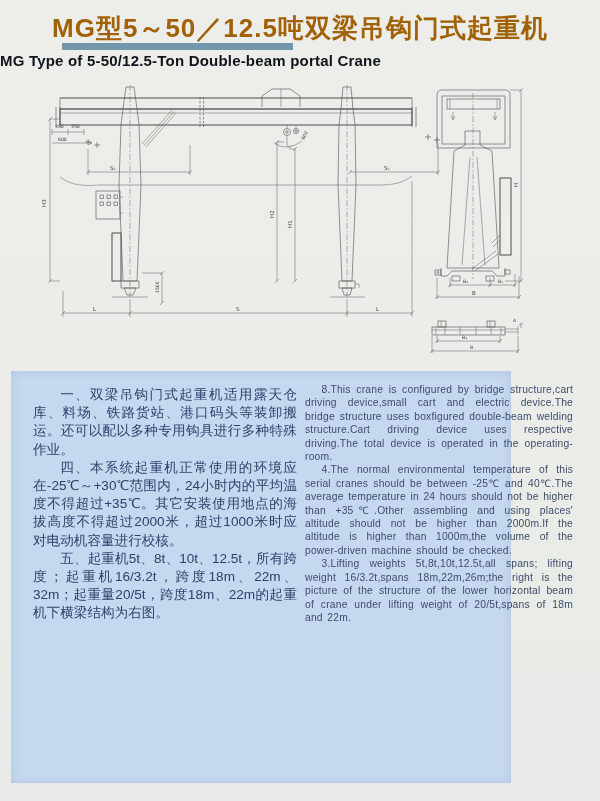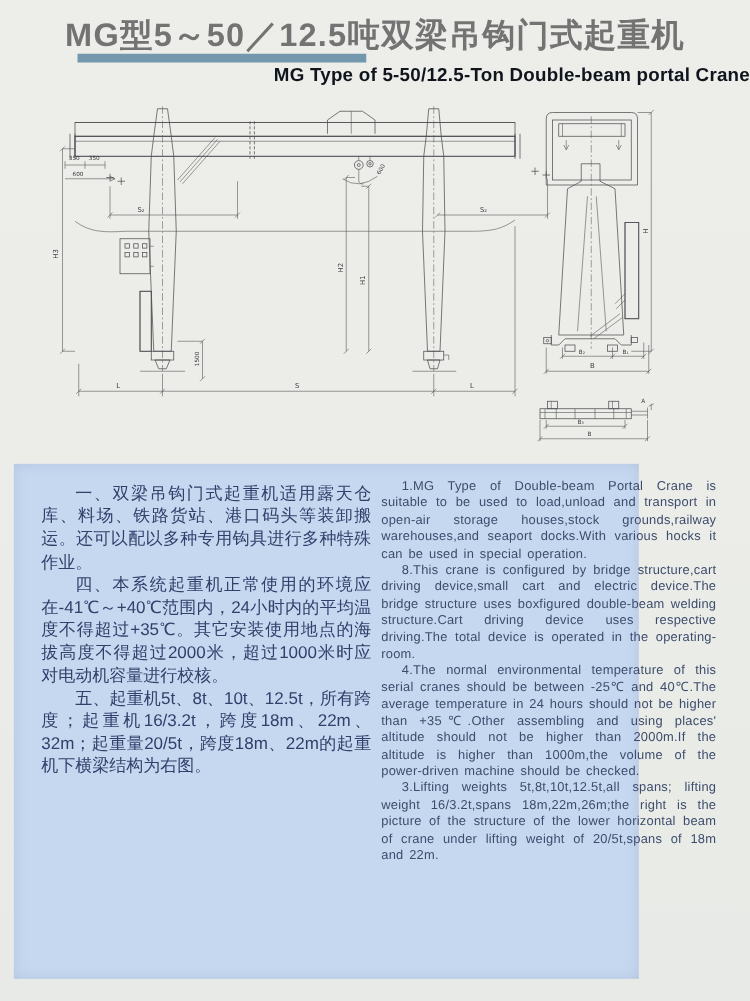--- a/index.html
+++ b/index.html
@@ -3,27 +3,27 @@
 <meta charset="utf-8">
 <style>
   html,body{margin:0;padding:0;}
   body{
     width:600px;height:801px;position:relative;overflow:hidden;
     background:linear-gradient(180deg,#edeee9 0%,#ecede8 45%,#e7eae6 100%);
     font-family:"Liberation Sans",sans-serif;
   }
   .page-title{
     position:absolute;top:11px;left:0;width:600px;text-align:center;
-    font-size:26px;font-weight:bold;color:#737373;letter-spacing:1px;white-space:nowrap;
+    font-size:26px;font-weight:bold;color:#a16207;letter-spacing:1px;white-space:nowrap;
   }
   .accent-bar{
     position:absolute;left:62px;top:43px;width:231px;height:7px;background:#7397ad;
   }
   .page-subtitle{
-    position:absolute;top:52px;left:0;width:600px;text-align:right;
+    position:absolute;top:52px;left:0;width:600px;text-align:left;
     font-size:15px;font-weight:bold;color:#10141d;letter-spacing:.2px;white-space:nowrap;
   }
   .drawing{position:absolute;left:0;top:85px;}
   .drawing path,.drawing rect,.drawing line,.drawing circle,.drawing polygon{
     stroke:#4d4f53;stroke-width:.6;fill:none;
   }
   .drawing .thin{stroke-width:.45;}
   .drawing .cl{stroke-dasharray:6 2 1.5 2;stroke-width:.45;stroke:#5a5c60;}
   .drawing .dash{stroke-dasharray:2.5 1.5;}
   .drawing text{
@@ -200,22 +200,21 @@
     <path class="thin" d="M437,251 V258 M500,251 V258 M437,256 H500 M435,258 l4,-4 M498,258 l4,-4"></path>
     <text class="sm" x="462" y="254">B₃</text>
     <path class="thin" d="M432,251 V268 M518,251 V268 M432,266 H518 M430,268 l4,-4 M516,268 l4,-4"></path>
     <text class="sm" x="470" y="264">B</text>
   </g>
 </svg>
 
 <div class="info-panel">
   <div class="col-cn">
     <p>一、双梁吊钩门式起重机适用露天仓库、料场、铁路货站、港口码头等装卸搬运。还可以配以多种专用钩具进行多种特殊作业。</p>
-    <p>四、本系统起重机正常使用的环境应在-41℃～+40℃范围内，24小时内的平均温度不得超过+35℃。其它安装使用地点的海拔高度不得超过2000米，超过1000米时应对电动机容量进行校核。</p>
+    <p>四、本系统起重机正常使用的环境应在-25℃～+30℃范围内，24小时内的平均温度不得超过+35℃。其它安装使用地点的海拔高度不得超过2000米，超过1000米时应对电动机容量进行校核。</p>
     <p>五、起重机5t、8t、10t、12.5t，所有跨度；起重机16/3.2t，跨度18m、22m、32m；起重量20/5t，跨度18m、22m的起重机下横梁结构为右图。</p>
   </div>
   <div class="col-en">
-    <p>1.MG Type of Double-beam Portal Crane is suitable to be used to load,unload and transport in open-air storage houses,stock grounds,railway warehouses,and seaport docks.With various hocks it can be used in special operation.</p>
     <p>8.This crane is configured by bridge structure,cart driving device,small cart and electric device.The bridge structure uses boxfigured double-beam welding structure.Cart driving device uses respective driving.The total device is operated in the operating-room.</p>
     <p>4.The normal environmental temperature of this serial cranes should be between -25℃ and 40℃.The average temperature in 24 hours should not be higher than +35℃.Other assembling and using places' altitude should not be higher than 2000m.If the altitude is higher than 1000m,the volume of the power-driven machine should be checked.</p>
     <p>3.Lifting weights 5t,8t,10t,12.5t,all spans; lifting weight 16/3.2t,spans 18m,22m,26m;the right is the picture of the structure of the lower horizontal beam of crane under lifting weight of 20/5t,spans of 18m and 22m.</p>
   </div>
 </div>
 
 </body></html>

